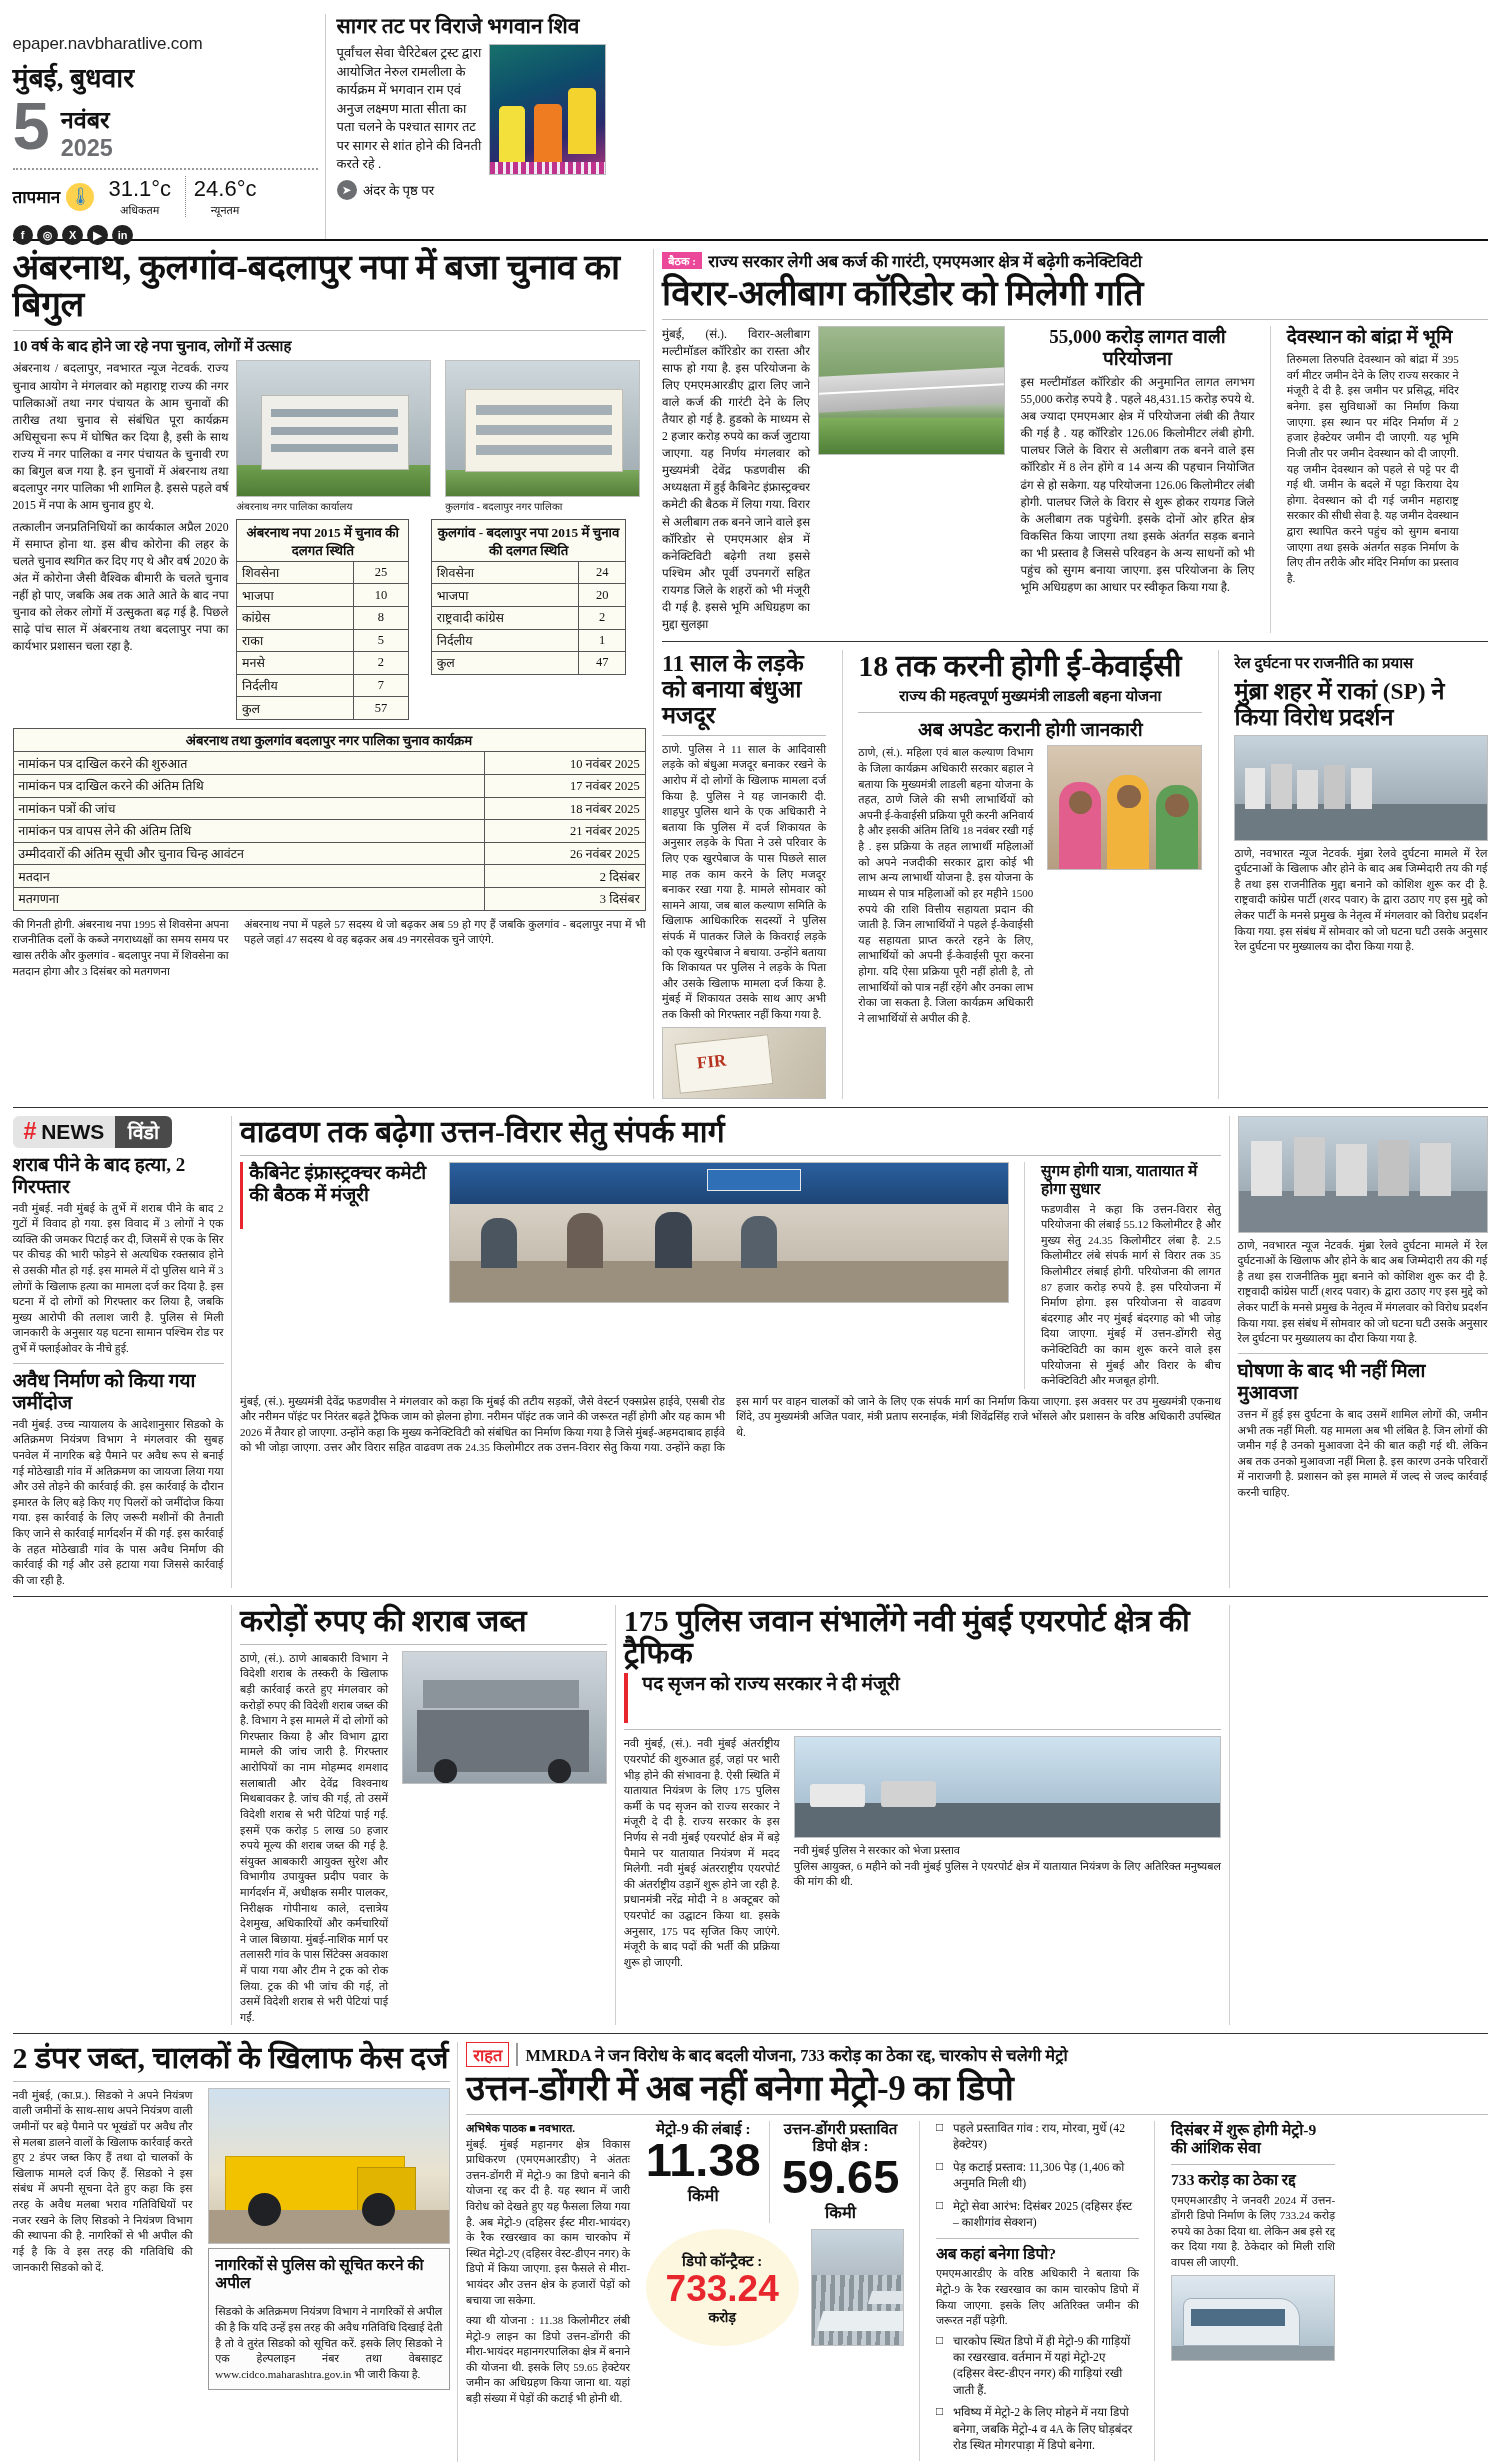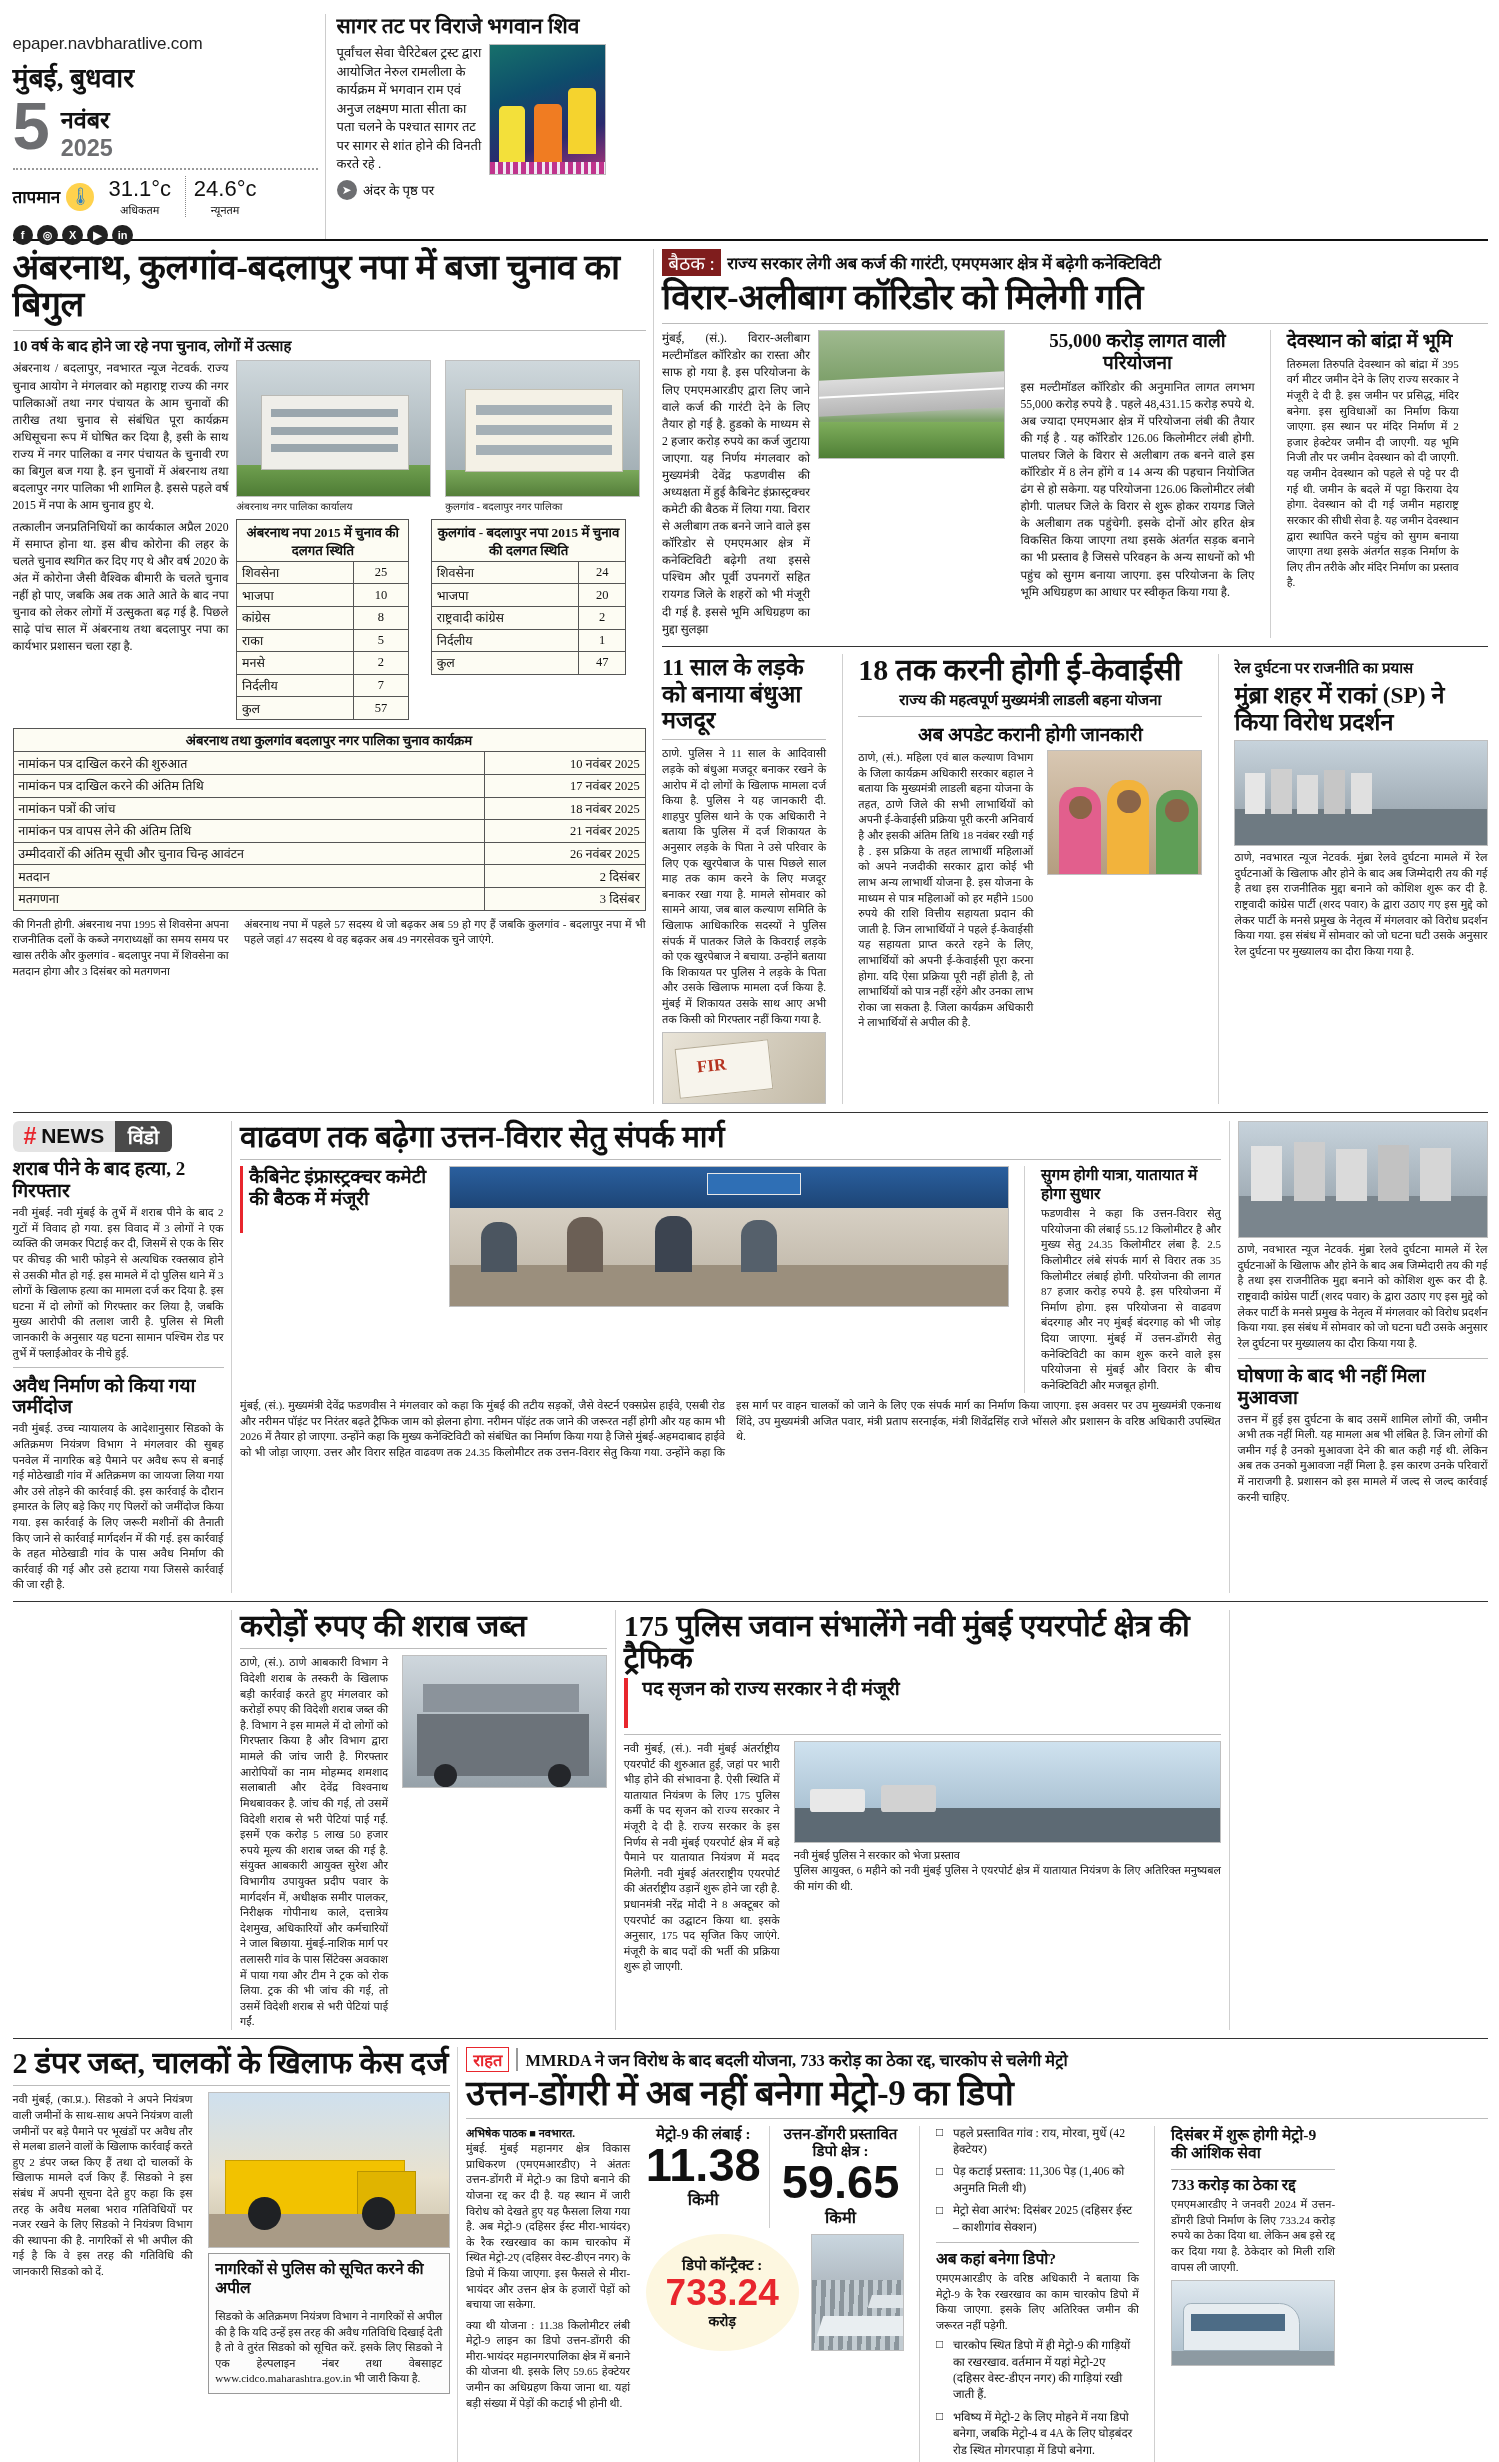--- a/index.html
+++ b/index.html
@@ -66,21 +66,21 @@
 
   h1.head-xl { font-size:35px; font-weight:bold; line-height:1.07; letter-spacing:-0.4px;}
   h1.head-lg { font-size:30px; font-weight:bold; line-height:1.08; }
   h2.head-md { font-size:23.4px; font-weight:bold; line-height:1.12; }
   h3.head-sm { font-size:19px; font-weight:bold; line-height:1.15; }
   h4.head-xs { font-size:15.6px; font-weight:bold; line-height:1.18; }
   .kicker { font-size:15px; font-weight:bold; line-height:1.25; margin:4.7px 0; }
   .body-txt { font-size:11.7px; line-height:1.46; text-align:justify; }
   .body-txt.sm { font-size:11px; line-height:1.42; }
 
-  .redtag { background:#7f1d1d; color:#fff; font-weight:normal; font-size:19px; padding:0.8px 6.2px; }
+  .redtag { background:#ec4899; color:#fff; font-weight:bold; font-size:11px; padding:0.8px 6.2px; }
   .redword { color:#e8262d; font-weight:bold; }
   .strap { font-size:16.4px; font-weight:bold; display:flex; align-items:center; gap:6.2px; }
 
   .photo { background:#d8d8d8; border:0.8px solid #bfbfbf; position:relative; overflow:hidden; }
   .ph-bldg { background:linear-gradient(#cfd8dc,#9aa7ad); }
   .ph-road { background:linear-gradient(#9fb98f 0%,#7da06a 40%,#cfcfcf 55%,#7da06a 70%,#9fb98f 100%); }
   .ph-room { background:linear-gradient(#e3ddd2,#b9b0a1); }
   .ph-truck { background:linear-gradient(#cfe0ee 0%,#e9e2cf 55%,#c9bfa8 100%); }
   .ph-depot { background:linear-gradient(#c9d6df 0%,#b2bcc4 40%,#8f9aa2 100%); }
   .ph-metro { background:linear-gradient(#dfe8ef,#a9bcc9); }

